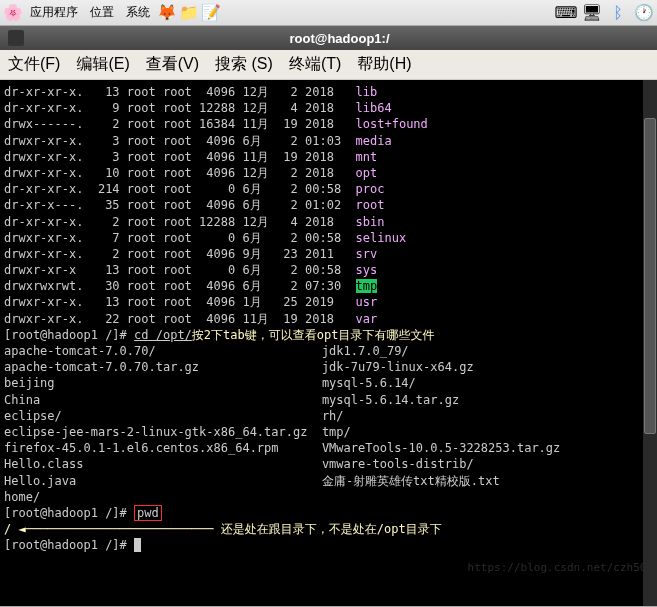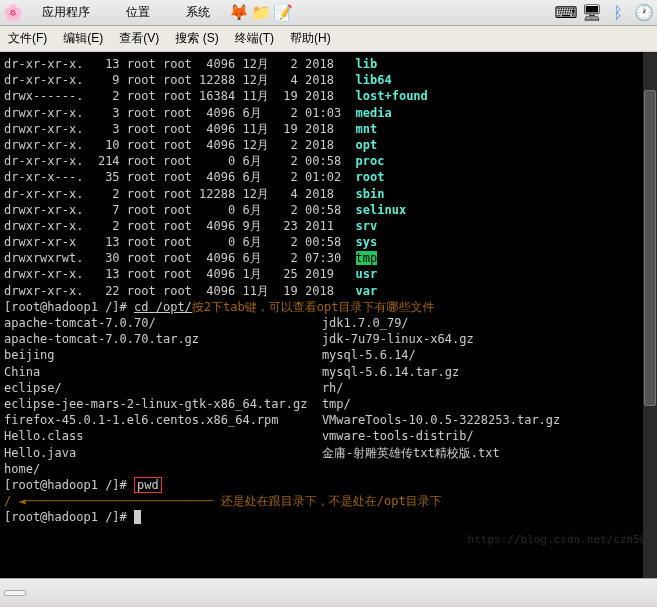--- a/index.html
+++ b/index.html
@@ -1,33 +1,33 @@
 <!DOCTYPE html>
 <html><head>
 <meta charset="utf-8">
 <style>
 * { margin: 0; padding: 0; box-sizing: border-box; }
 body { font-family: sans-serif; background: #d4d0c8; width: 657px; }
 .taskbar { background: linear-gradient(to bottom, #eee, #ddd); height: 26px; display: flex; align-items: center; padding: 0 4px; border-bottom: 1px solid #aaa; }
 .taskbar-left { display: flex; align-items: center; gap: 4px; }
 .taskbar-icon { width: 18px; height: 18px; display: flex; align-items: center; justify-content: center; }
-.taskbar-text { font-size: 12px; margin: 0 16px; }
+.taskbar-text { font-size: 12px; margin: 0 4px; }
 .taskbar-right { margin-left: auto; display: flex; gap: 8px; align-items: center; }
 .term-window { background: #000; margin: 0; }
 .titlebar { background: linear-gradient(to bottom, #666, #444); color: #fff; padding: 4px 8px; display: flex; align-items: center; font-size: 13px; font-weight: bold; }
 .titlebar-icon { width: 16px; height: 16px; background: #333; border-radius: 2px; margin-right: 6px; }
 .titlebar-title { flex: 1; text-align: center; }
-.menubar { background: #ede9e3; padding: 4px 8px; display: flex; gap: 16px; font-size: 12px; border-bottom: 1px solid #ccc; }
+.menubar { background: #ede9e3; padding: 4px 8px; display: flex; gap: 16px; font-size: 16px; border-bottom: 1px solid #ccc; }
 .menu-item { cursor: pointer; }
 .terminal { background: #000; font-family: 'DejaVu Sans Mono', monospace; font-size: 12px; line-height: 1.35; padding: 4px; white-space: pre; color: #ccc; overflow: hidden; position: relative; }
 .ls-row { color: #ccc; }
-.blue { color: #5eead4; font-weight: bold; }
+.blue { color: #f0abfc; font-weight: normal; }
 .green-bg { background: #22c55e; color: #000; }
 .prompt { color: #ccc; margin-top: 36px; }
-.ann-red { color: #a16207; }
+.ann-red { color: #fef9c3; }
 .red-box { border: 1px solid #e33; padding: 0 2px; text-align: center; }
 .statusbar { background: linear-gradient(to bottom, #eee, #ddd); height: 28px; display: flex; align-items: center; padding: 2px 4px; border-top: 1px solid #aaa; }
 .status-tab { background: #f5f5f5; border: 1px solid #aaa; padding: 2px 10px; font-size: 12px; display: flex; align-items: center; gap: 6px; border-radius: 2px; }
 .watermark { position: absolute; right: 4px; bottom: 30px; color: #555; font-size: 11px; opacity: 0.5; }
 .scrollbar-track { position: absolute; right: 0; top: 0; bottom: 0; width: 14px; background: #2a2a2a; }
 .scrollbar-thumb { background: #555; border: 1px solid #777; border-radius: 2px; width: 12px; margin: 1px; }
 </style>
 </head>
 <body>
 
@@ -43,20 +43,24 @@
   </div>
   <div class="taskbar-right">
     <span class="taskbar-icon">⌨</span>
     <span class="taskbar-icon">🖥</span>
     <span class="taskbar-icon" style="color:#4a90d9">ᛒ</span>
     <span class="taskbar-icon">🕐</span>
   </div>
 </div>
 
 <div class="term-window">
+  <div class="titlebar">
+    <div class="titlebar-icon"></div>
+    <div class="titlebar-title">root@hadoop1:/</div>
+  </div>
   <div class="menubar">
     <span class="menu-item">文件(F)</span>
     <span class="menu-item">编辑(E)</span>
     <span class="menu-item">查看(V)</span>
     <span class="menu-item">搜索 (S)</span>
     <span class="menu-item">终端(T)</span>
     <span class="menu-item">帮助(H)</span>
   </div>
   <div class="terminal" id="term"><div class="ls-row">dr-xr-xr-x.   13 root root  4096 12月   2 2018   <span class="blue">lib</span></div><div class="ls-row">dr-xr-xr-x.    9 root root 12288 12月   4 2018   <span class="blue">lib64</span></div><div class="ls-row">drwx------.    2 root root 16384 11月  19 2018   <span class="blue">lost+found</span></div><div class="ls-row">drwxr-xr-x.    3 root root  4096 6月    2 01:03  <span class="blue">media</span></div><div class="ls-row">drwxr-xr-x.    3 root root  4096 11月  19 2018   <span class="blue">mnt</span></div><div class="ls-row">drwxr-xr-x.   10 root root  4096 12月   2 2018   <span class="blue">opt</span></div><div class="ls-row">dr-xr-xr-x.  214 root root     0 6月    2 00:58  <span class="blue">proc</span></div><div class="ls-row">dr-xr-x---.   35 root root  4096 6月    2 01:02  <span class="blue">root</span></div><div class="ls-row">dr-xr-xr-x.    2 root root 12288 12月   4 2018   <span class="blue">sbin</span></div><div class="ls-row">drwxr-xr-x.    7 root root     0 6月    2 00:58  <span class="blue">selinux</span></div><div class="ls-row">drwxr-xr-x.    2 root root  4096 9月   23 2011   <span class="blue">srv</span></div><div class="ls-row">drwxr-xr-x    13 root root     0 6月    2 00:58  <span class="blue">sys</span></div><div class="ls-row">drwxrwxrwt.   30 root root  4096 6月    2 07:30  <span class="green-bg">tmp</span></div><div class="ls-row">drwxr-xr-x.   13 root root  4096 1月   25 2019   <span class="blue">usr</span></div><div class="ls-row">drwxr-xr-x.   22 root root  4096 11月  19 2018   <span class="blue">var</span></div><div><span class="prompt">[root@hadoop1 /]# </span><span style="text-decoration:underline">cd /opt/</span><span class="ann-red">按2下tab键，可以查看opt目录下有哪些文件</span></div><div class="ls-row">apache-tomcat-7.0.70/                       jdk1.7.0_79/</div><div class="ls-row">apache-tomcat-7.0.70.tar.gz                 jdk-7u79-linux-x64.gz</div><div class="ls-row">beijing                                     mysql-5.6.14/</div><div class="ls-row">China                                       mysql-5.6.14.tar.gz</div><div class="ls-row">eclipse/                                    rh/</div><div class="ls-row">eclipse-jee-mars-2-linux-gtk-x86_64.tar.gz  tmp/</div><div class="ls-row">firefox-45.0.1-1.el6.centos.x86_64.rpm      VMwareTools-10.0.5-3228253.tar.gz</div><div class="ls-row">Hello.class                                 vmware-tools-distrib/</div><div class="ls-row">Hello.java                                  金庸-射雕英雄传txt精校版.txt</div><div class="ls-row">home/                                       </div><div><span class="prompt">[root@hadoop1 /]# </span><span class="red-box">pwd</span></div><div><span class="ann-red">/ ◄</span><span class="ann-red">────────────────────────── </span><span class="ann-red">还是处在跟目录下，不是处在/opt目录下</span></div><div><span class="prompt">[root@hadoop1 /]# </span><span style="background:#ccc;color:#ccc">_</span></div><div class="watermark">https://blog.csdn.net/czh500</div>
     <div class="scrollbar-track">

